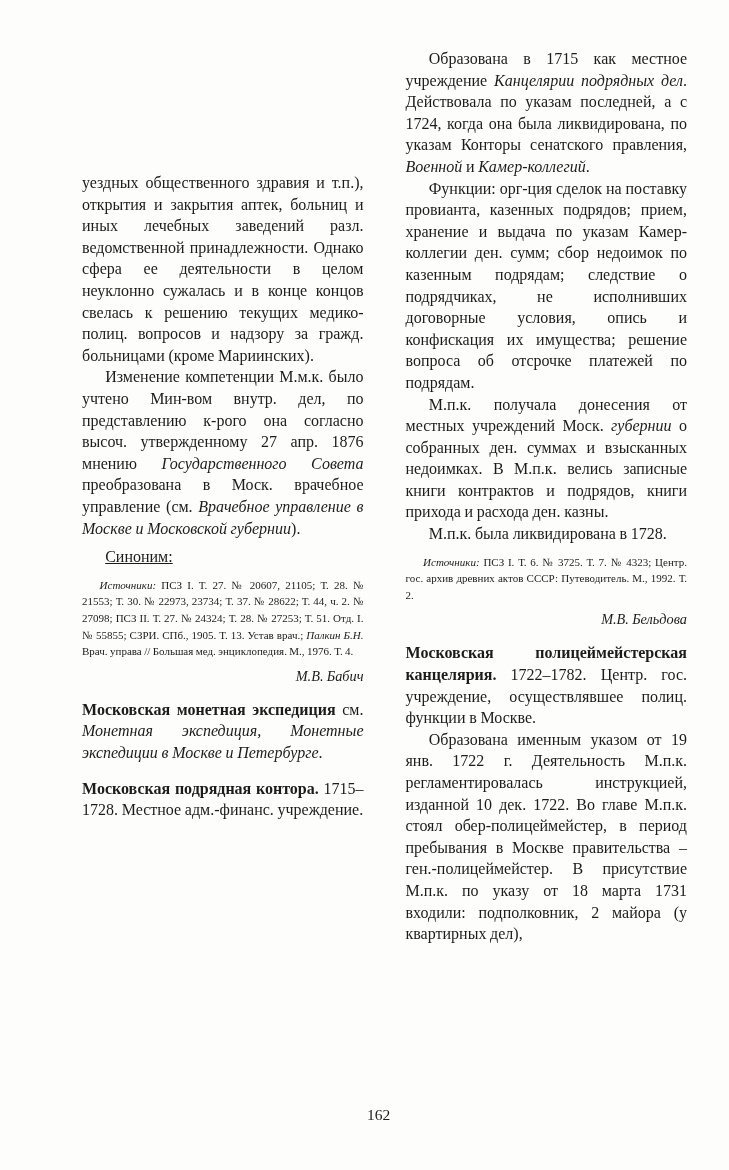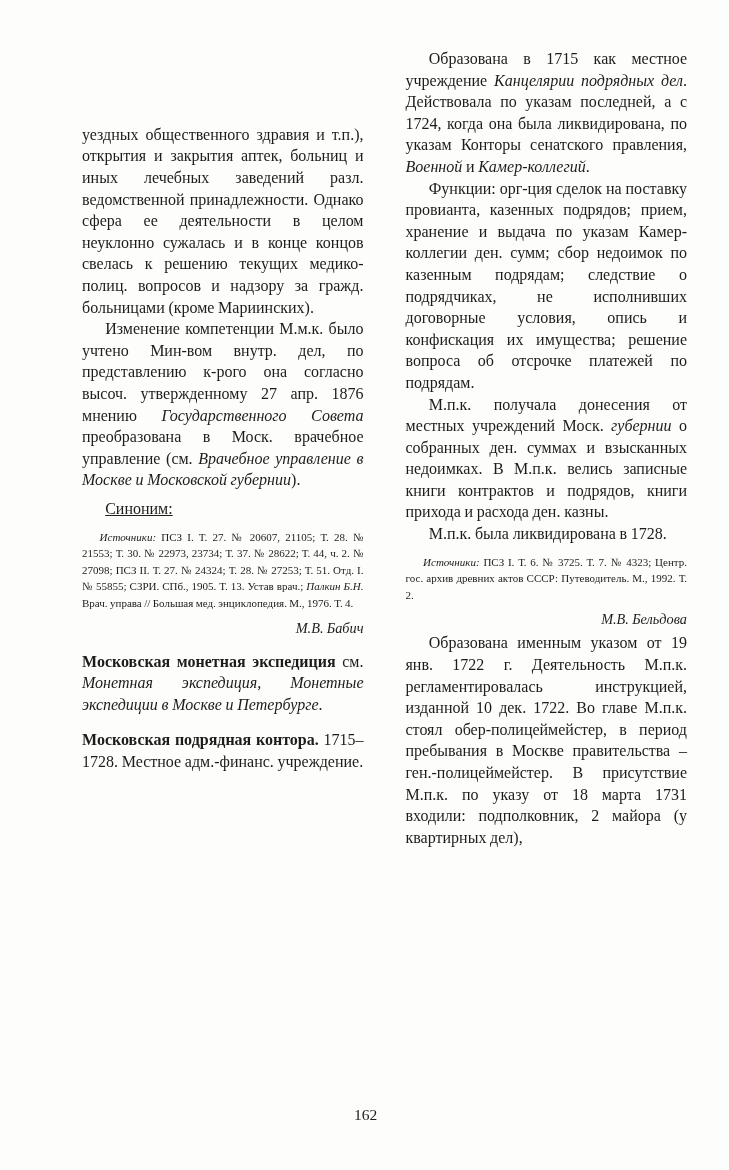--- a/index.html
+++ b/index.html
@@ -56,21 +56,21 @@
     font-style: italic;
     font-size: 14.3px;
     line-height: 18px;
     margin-top: 7px;
     margin-bottom: 4px;
     text-indent: 0;
   }
   .page-number {
     position: absolute;
     bottom: 46px;
-    left: 71px;
+    left: 84px;
     width: 589px;
     text-align: center;
     font-size: 15.5px;
     color: #1c1c1c;
   }
 </style>
 </head>
 <body>
 
 <div class="page">
@@ -84,17 +84,18 @@
         <p class="par entry"><span class="b">Московская монетная экспедиция</span><span> см. </span><span class="i">Монетная экспедиция, Монетные экспедиции в Москве и Петербурге</span><span>.</span></p>
         <p class="par entry"><span class="b">Московская подрядная контора.</span><span> 1715–1728. Местное адм.-финанс. учреждение.</span></p>
       </div>
     <div class="column" id="col-right">
         <p class="par"><span>Образована в 1715 как местное учреждение </span><span class="i">Канцелярии подрядных дел</span><span>. Действовала по указам последней, а с 1724, когда она была ликвидирована, по указам Конторы сенатского правления, </span><span class="i">Военной</span><span> и </span><span class="i">Камер-коллегий</span><span>.</span></p>
         <p class="par"><span>Функции: орг-ция сделок на поставку провианта, казенных подрядов; прием, хранение и выдача по указам Камер-коллегии ден. сумм; сбор недоимок по казенным подрядам; следствие о подрядчиках, не исполнивших договорные условия, опись и конфискация их имущества; решение вопроса об отсрочке платежей по подрядам.</span></p>
         <p class="par"><span>М.п.к. получала донесения от местных учреждений Моск. </span><span class="i">губернии</span><span> о собранных ден. суммах и взысканных недоимках. В М.п.к. велись записные книги контрактов и подрядов, книги прихода и расхода ден. казны.</span></p>
         <p class="par"><span>М.п.к. была ликвидирована в 1728.</span></p>
         <p class="par sources"><span class="i">Источники:</span><span> ПСЗ I. Т. 6. № 3725. Т. 7. № 4323; Центр. гос. архив древних актов СССР: Путеводитель. М., 1992. Т. 2.</span></p>
         <p class="par author"><span>М.В. Бельдова</span></p>
+        <p class="par entry"><span class="b">Московская полицеймейстерская канцелярия.</span><span> 1722–1782. Центр. гос. учреждение, осуществлявшее полиц. функции в Москве.</span></p>
         <p class="par"><span>Образована именным указом от 19 янв. 1722 г. Деятельность М.п.к. регламентировалась инструкцией, изданной 10 дек. 1722. Во главе М.п.к. стоял обер-полицеймейстер, в период пребывания в Москве правительства – ген.-полицеймейстер. В присутствие М.п.к. по указу от 18 марта 1731 входили: подполковник, 2 майора (у квартирных дел),</span></p>
       </div>
   </div>
   <div class="page-number">162</div>
 </div>
 
 </body></html>

